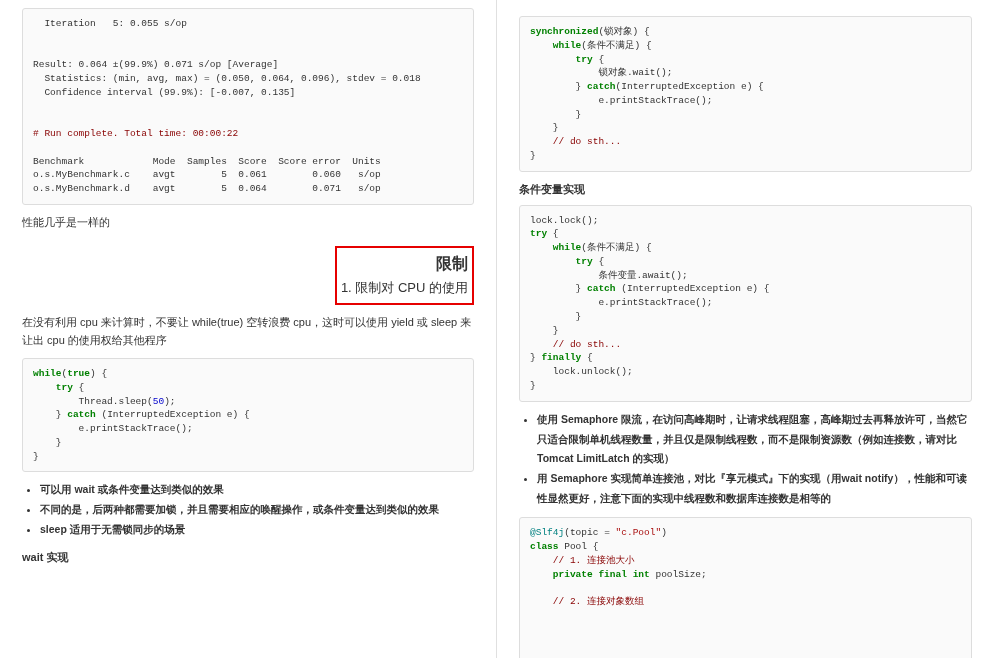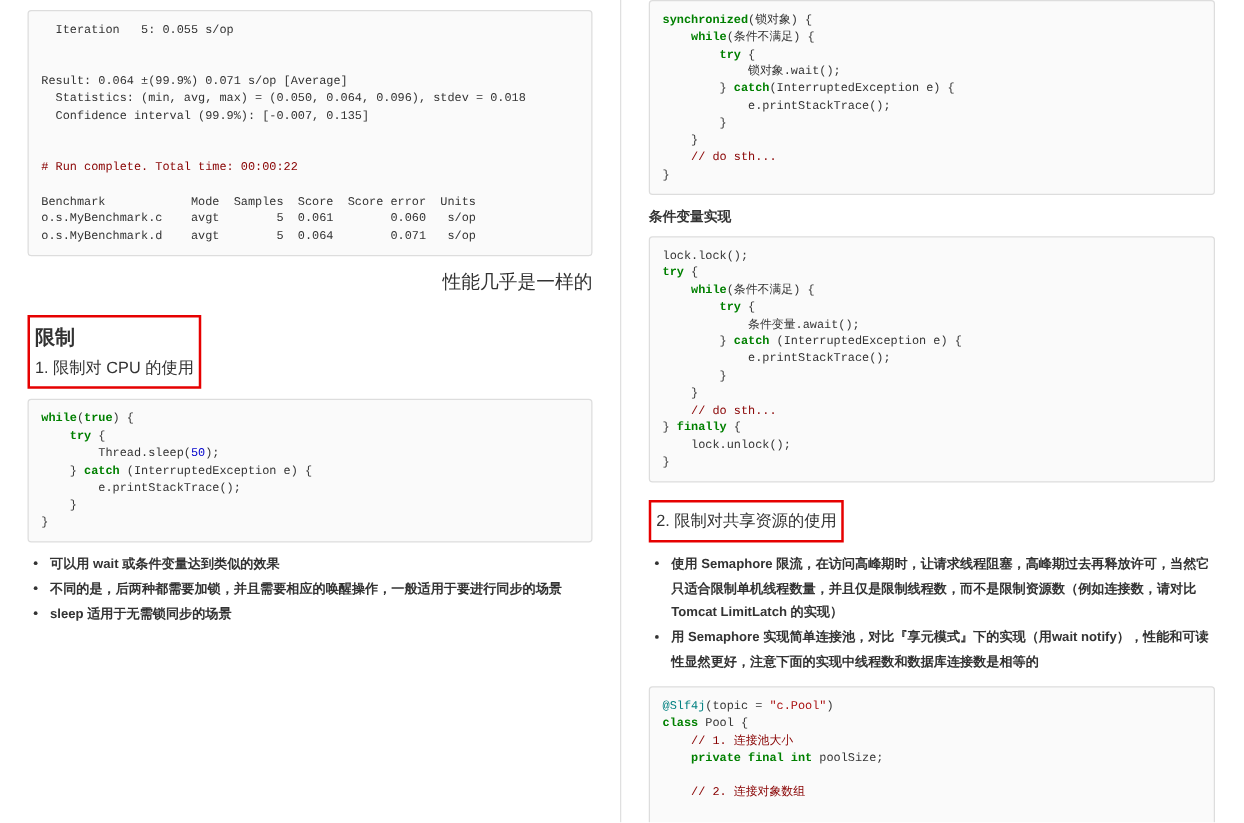--- a/index.html
+++ b/index.html
@@ -34,25 +34,25 @@
     color: #333;
   }
   .k { color: #008000; font-weight: bold; }   
   .c { color: #880000; }                       
   .n { color: #0000cc; }                       
   .s { color: #aa1111; }                       
   .t { color: #008080; }
   h2 { font-size: 16px; font-weight: bold; margin: 16px 0 10px 0; }
   h3 { font-size: 13px; font-weight: normal; margin: 12px 0 8px 0; }
   h4 { font-size: 11px; font-weight: bold; margin: 10px 0 6px 0; }
-  p { font-size: 15px; line-height: 1.7; margin: 6px 0; color: #333; text-align: right; }
+  p { font-size: 11px; line-height: 1.7; margin: 6px 0; color: #333; }
   ul { margin: 6px 0 6px 18px; font-weight: bold; }
   ul li { font-size: 10.5px; line-height: 1.9; color: #333; }
   .redbox { border: 2px solid #e60000; display: inline-block; padding: 2px 4px; }
-  .redbox-wrap { margin: 14px 0 8px 0; }
+  .redbox-wrap { margin: 14px 0 8px 0; text-align: right; }
   .redbox h2, .redbox h3 { margin: 4px 0; }
 </style>
 </head>
 <body>
 
 <div class="page page-left">
 
   <pre class="code"><span>  Iteration   5: 0.055 s/op</span>
 <span></span>
 <span></span>
@@ -69,40 +69,42 @@
 
   <p>性能几乎是一样的</p>
 
   <div class="redbox-wrap">
     <div class="redbox">
       <h2>限制</h2>
       <h3>1. 限制对 CPU 的使用</h3>
     </div>
   </div>
 
+  <p>在没有利用 cpu 来计算时，不要让 while(true) 空转浪费 cpu，这时可以使用 yield 或 sleep 来让出 cpu 的使用权给其他程序</p>
 
   <pre class="code"><span class="k">while</span>(<span class="k">true</span>) {
     <span class="k">try</span> {
 <span>        Thread.sleep(</span><span class="n">50</span><span>);</span>
     } <span class="k">catch</span><span> (InterruptedException e) {</span>
 <span>        e.printStackTrace();</span>
     }
 }</pre>
 
   <ul>
     <li>可以用 wait 或条件变量达到类似的效果</li>
-    <li>不同的是，后两种都需要加锁，并且需要相应的唤醒操作，一般适用于要进行同步的场景</li>
+    <li>不同的是，后两种都需要加锁，并且需要相应的唤醒操作，或条件变量达到类似的效果</li>
     <li>sleep 适用于无需锁同步的场景</li>
   </ul>
 
+  <h4>wait 实现</h4>
 </div>
 
 <div class="page">
 
-  <pre class="code" style="margin-top:0"><span class="k">synchronized</span><span>(锁对象) {</span>
+  <pre class="code" style="margin-top:16px"><span class="k">synchronized</span><span>(锁对象) {</span>
     <span class="k">while</span><span>(条件不满足) {</span>
         <span class="k">try</span> {
 <span>            锁对象.wait();</span>
         } <span class="k">catch</span><span>(InterruptedException e) {</span>
 <span>            e.printStackTrace();</span>
         }
     }
     <span class="c">// do sth...</span>
 }</pre>
 
@@ -115,25 +117,20 @@
 <span>            条件变量.await();</span>
         } <span class="k">catch</span><span> (InterruptedException e) {</span>
 <span>            e.printStackTrace();</span>
         }
     }
     <span class="c">// do sth...</span>
 } <span class="k">finally</span> {
 <span>    lock.unlock();</span>
 }</pre>
 
-  <div class="redbox-wrap">
-    <div class="redbox">
-      <h3>2. 限制对共享资源的使用</h3>
-    </div>
-  </div>
 
 
   <ul>
     <li>使用 Semaphore 限流，在访问高峰期时，让请求线程阻塞，高峰期过去再释放许可，当然它只适合限制单机线程数量，并且仅是限制线程数，而不是限制资源数（例如连接数，请对比 Tomcat LimitLatch 的实现）</li>
     <li>用 Semaphore 实现简单连接池，对比『享元模式』下的实现（用wait notify），性能和可读性显然更好，注意下面的实现中线程数和数据库连接数是相等的</li>
   </ul>
 
   <pre class="code"><span class="t">@Slf4j</span><span>(topic = </span><span class="s">"c.Pool"</span>)
 <span class="k">class</span><span> Pool {</span>
     <span class="c">// 1. 连接池大小</span>

